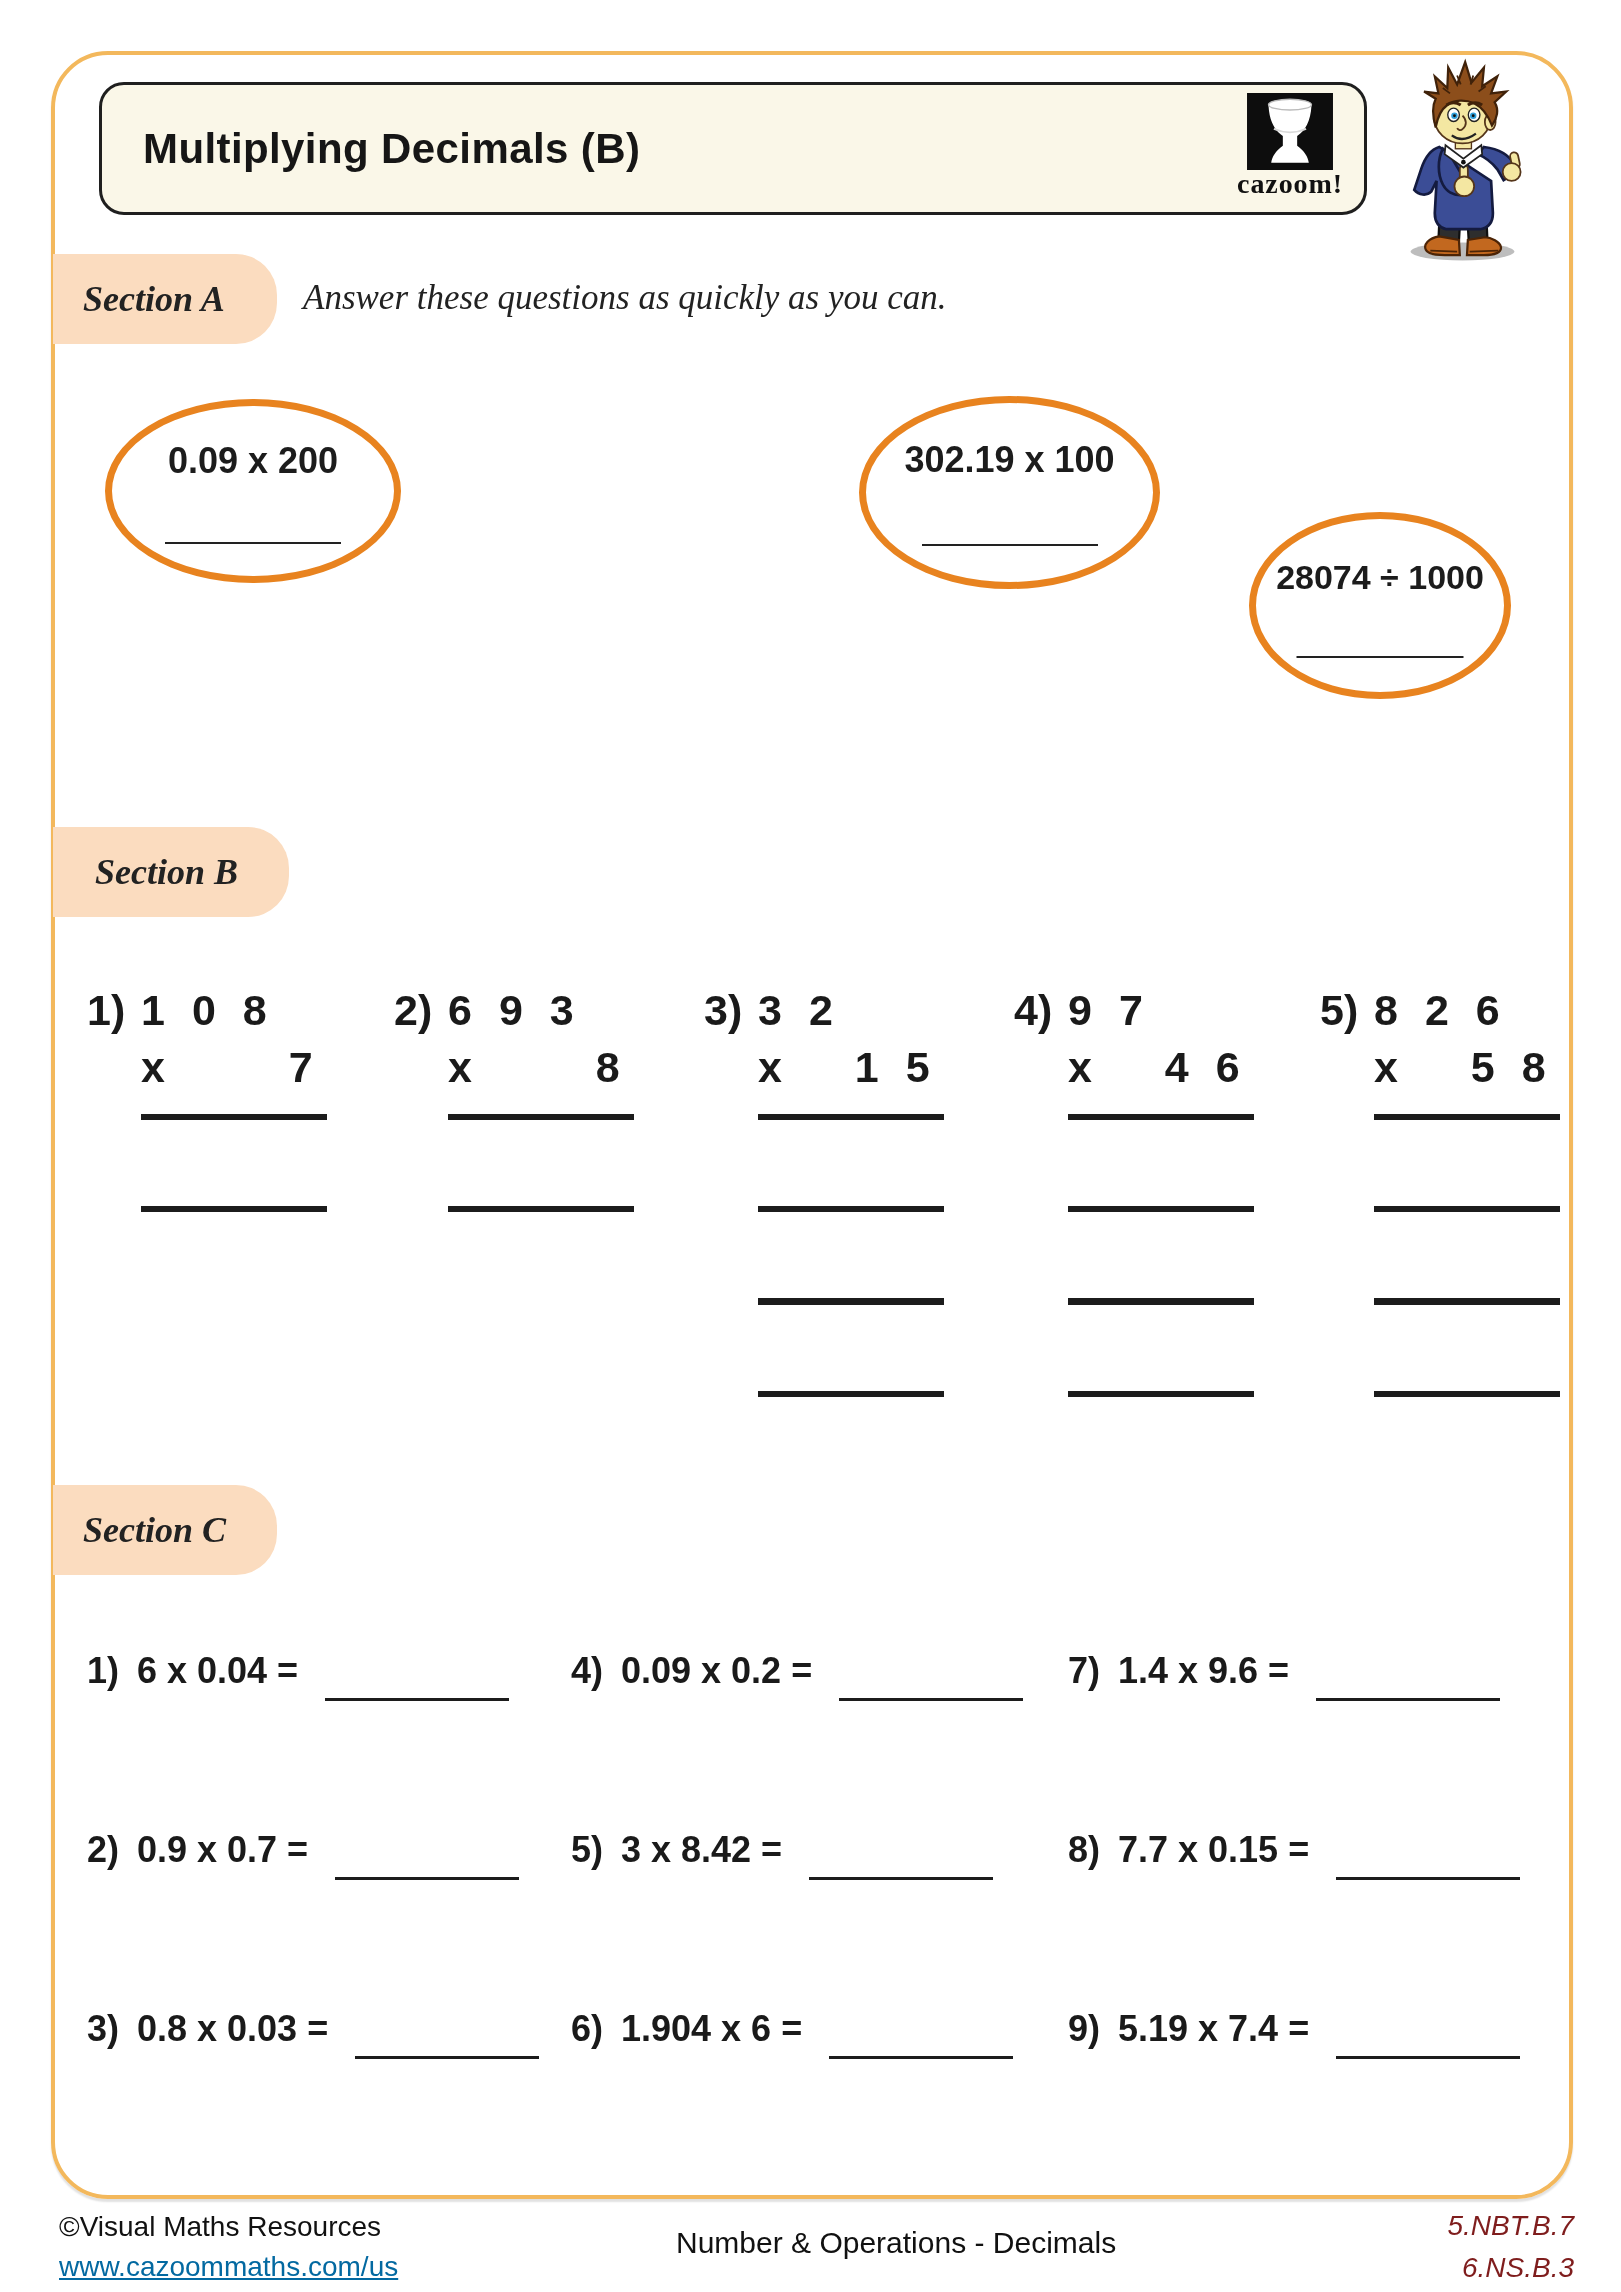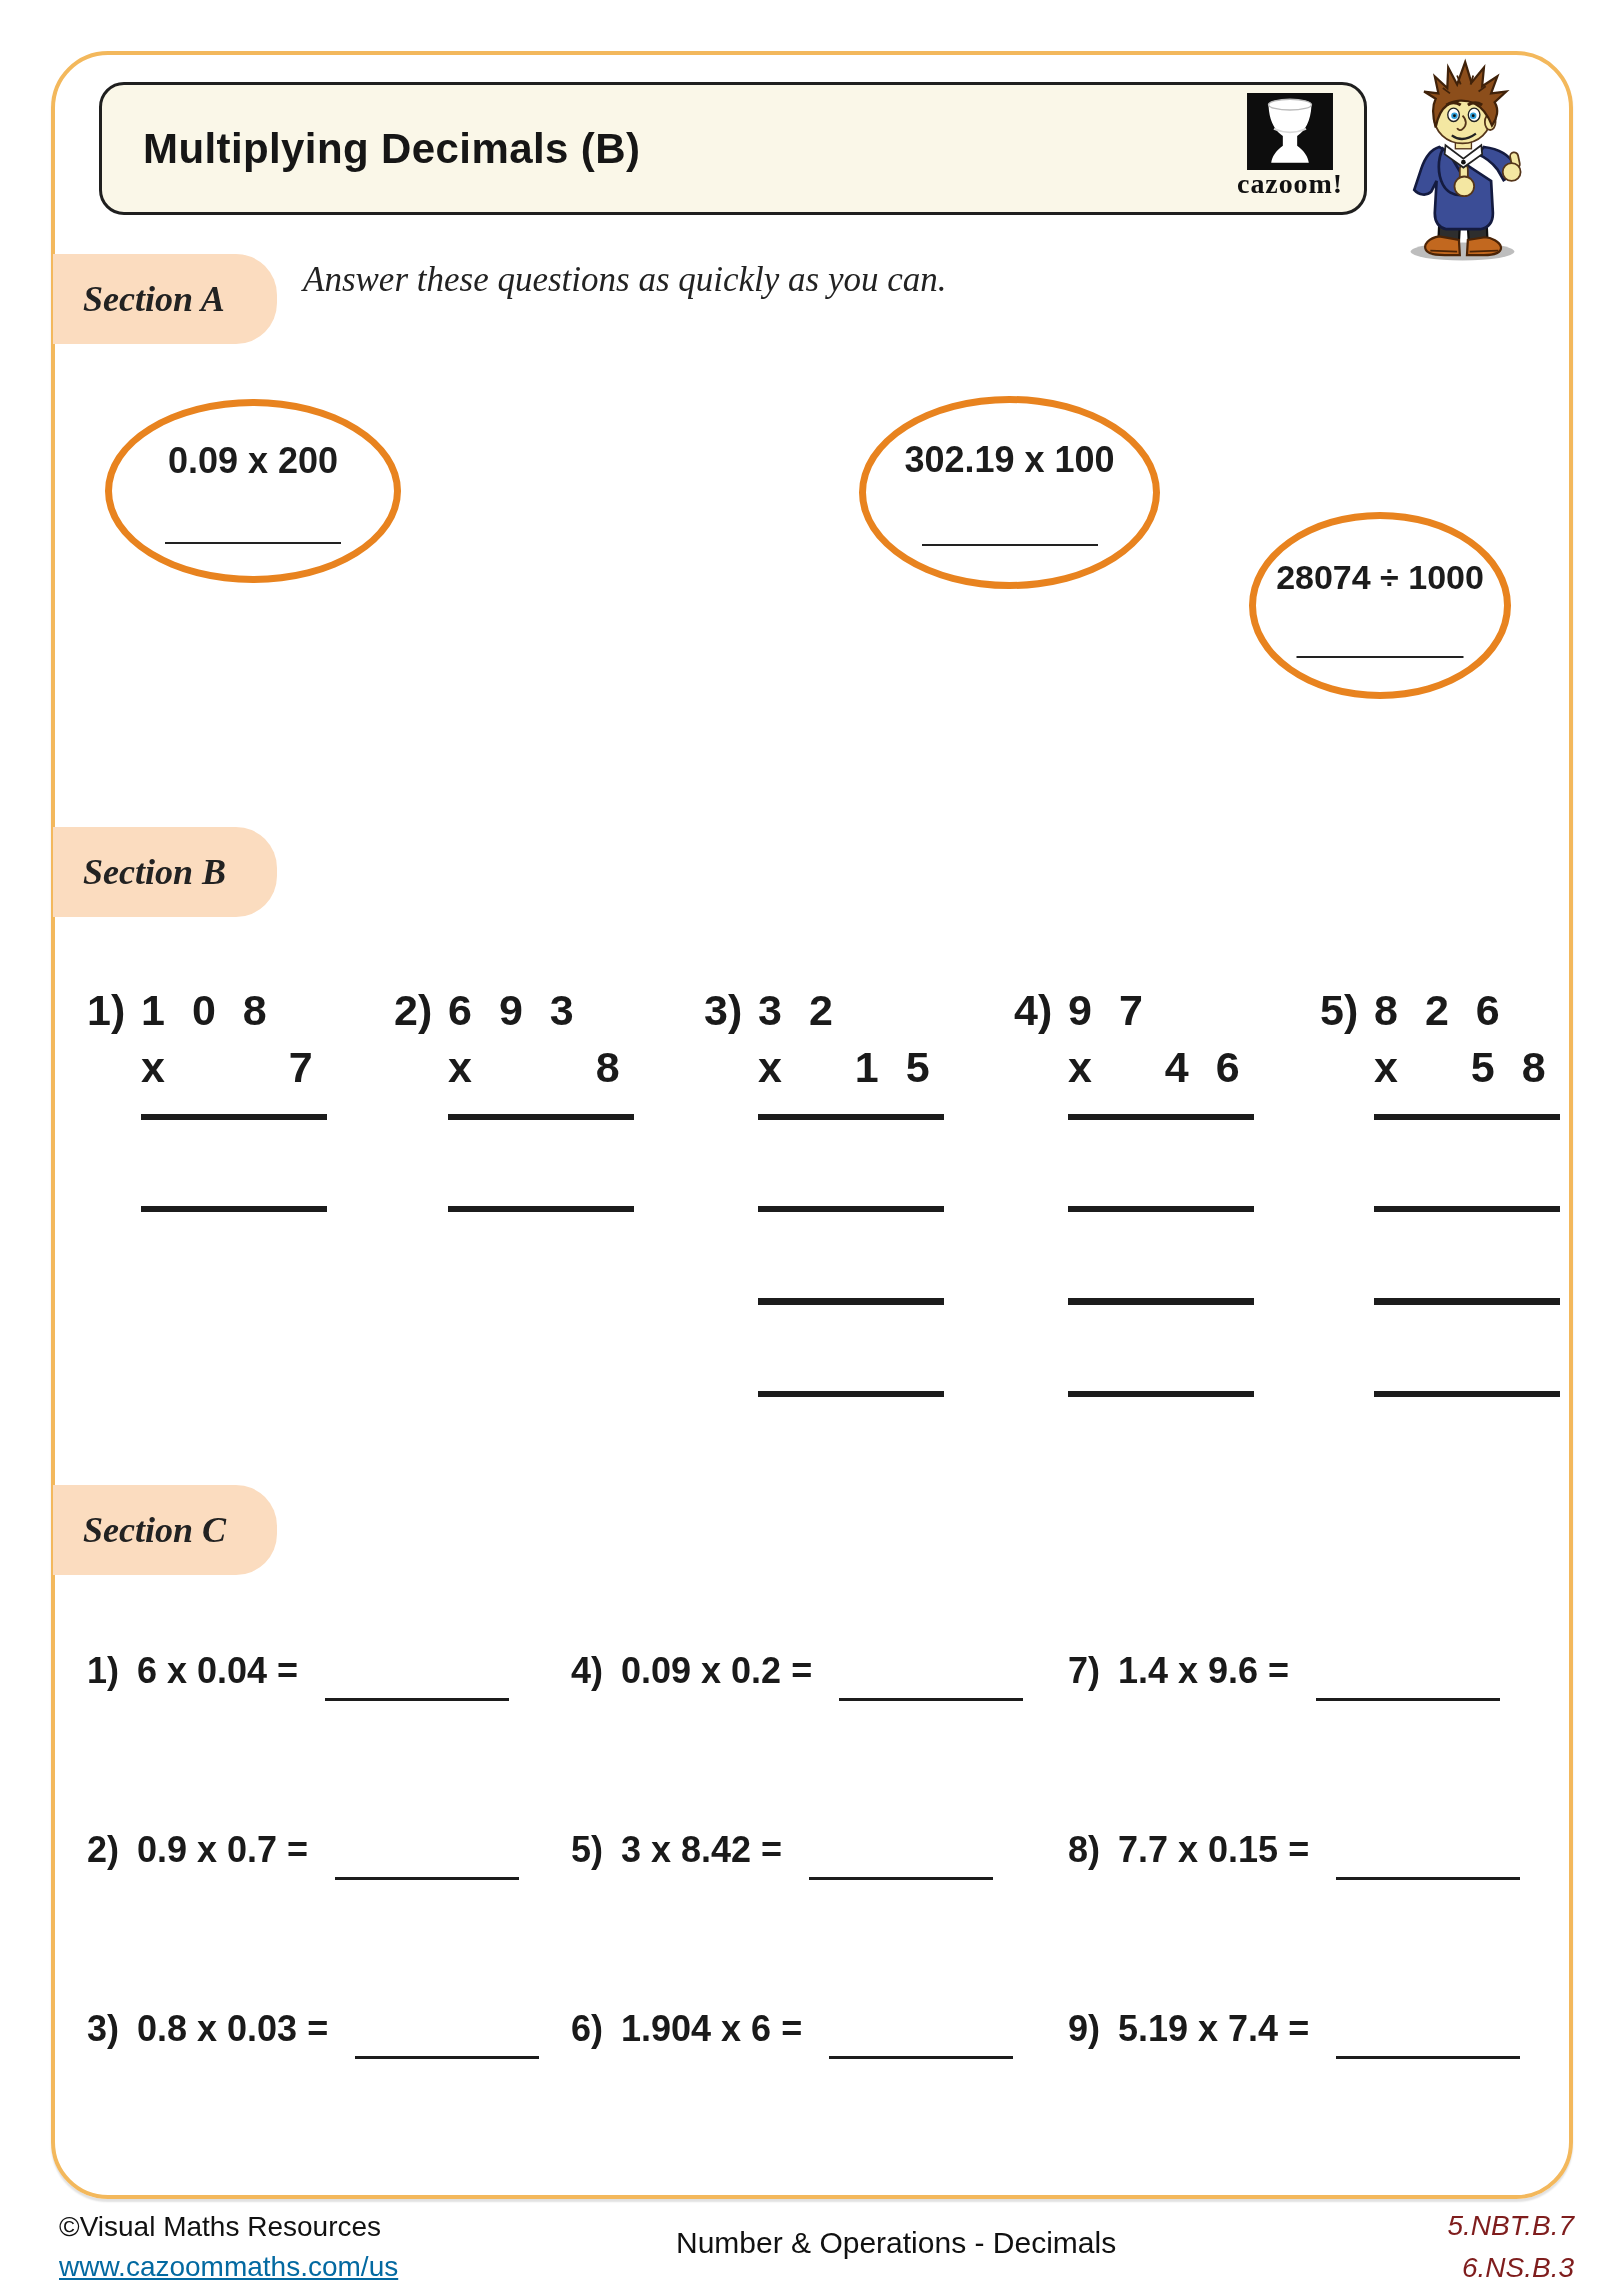--- a/index.html
+++ b/index.html
@@ -15,22 +15,22 @@
   .logo{position:absolute;right:29px;top:8px;width:90px;display:flex;flex-direction:column;align-items:center;}
   .logo svg{display:block;}
   .logo-text{font-family:"Liberation Serif", serif;font-weight:bold;font-size:28px;color:#111;
       white-space:nowrap;margin-top:-1.8px;letter-spacing:0.9px;}
   .mascot{position:absolute;left:1391px;top:52px;width:143px;height:215px;}
   
   .badge{position:absolute;left:53px;width:224px;height:90px;background:#FBDCBF;
       border-radius:0 41px 41px 0;display:flex;align-items:center;}
   .badge span{font-family:"Liberation Serif", serif;font-style:italic;font-weight:bold;
       font-size:36px;color:#222;padding-left:30px;}
-  .badge-a{top:254px;} .badge-b{top:827px;} .badge-c{top:1485px;}
-  .instruction{position:absolute;left:303px;top:260px;font-family:"Liberation Serif", serif;
+  .badge-a{top:254px;} .badge-b{top:827px;padding-left:12px;} .badge-c{top:1485px;}
+  .instruction{position:absolute;left:303px;top:278px;font-family:"Liberation Serif", serif;
       font-style:italic;font-size:35px;color:#222;}
   
   .oval{position:absolute;border:7.2px solid #E8831F;border-radius:50%;box-sizing:border-box;}
   .oval .expr{text-align:center;font-weight:bold;font-size:36px;color:#1c1c1c;}
   .oval .blank{position:absolute;left:50%;transform:translateX(-50%);width:176px;
       border-bottom:2.7px solid #222;}
   .oval-1{left:105px;top:399px;width:296px;height:184px;} .oval-1 .expr{margin-top:34px;} .oval-1 .blank{bottom:32px;}
   .oval-2{left:482px;top:513px;width:296px;height:186px;} .oval-2 .expr{margin-top:38px;} .oval-2 .blank{bottom:34px;}
   .oval-3{left:859px;top:396px;width:301px;height:193px;} .oval-3 .expr{margin-top:36px;} .oval-3 .blank{bottom:36px;}
   .oval-4{left:1249px;top:512px;width:262px;height:187px;} .oval-4 .expr{margin-top:39px;font-size:34px;} .oval-4 .blank{bottom:34px;width:167px;}

